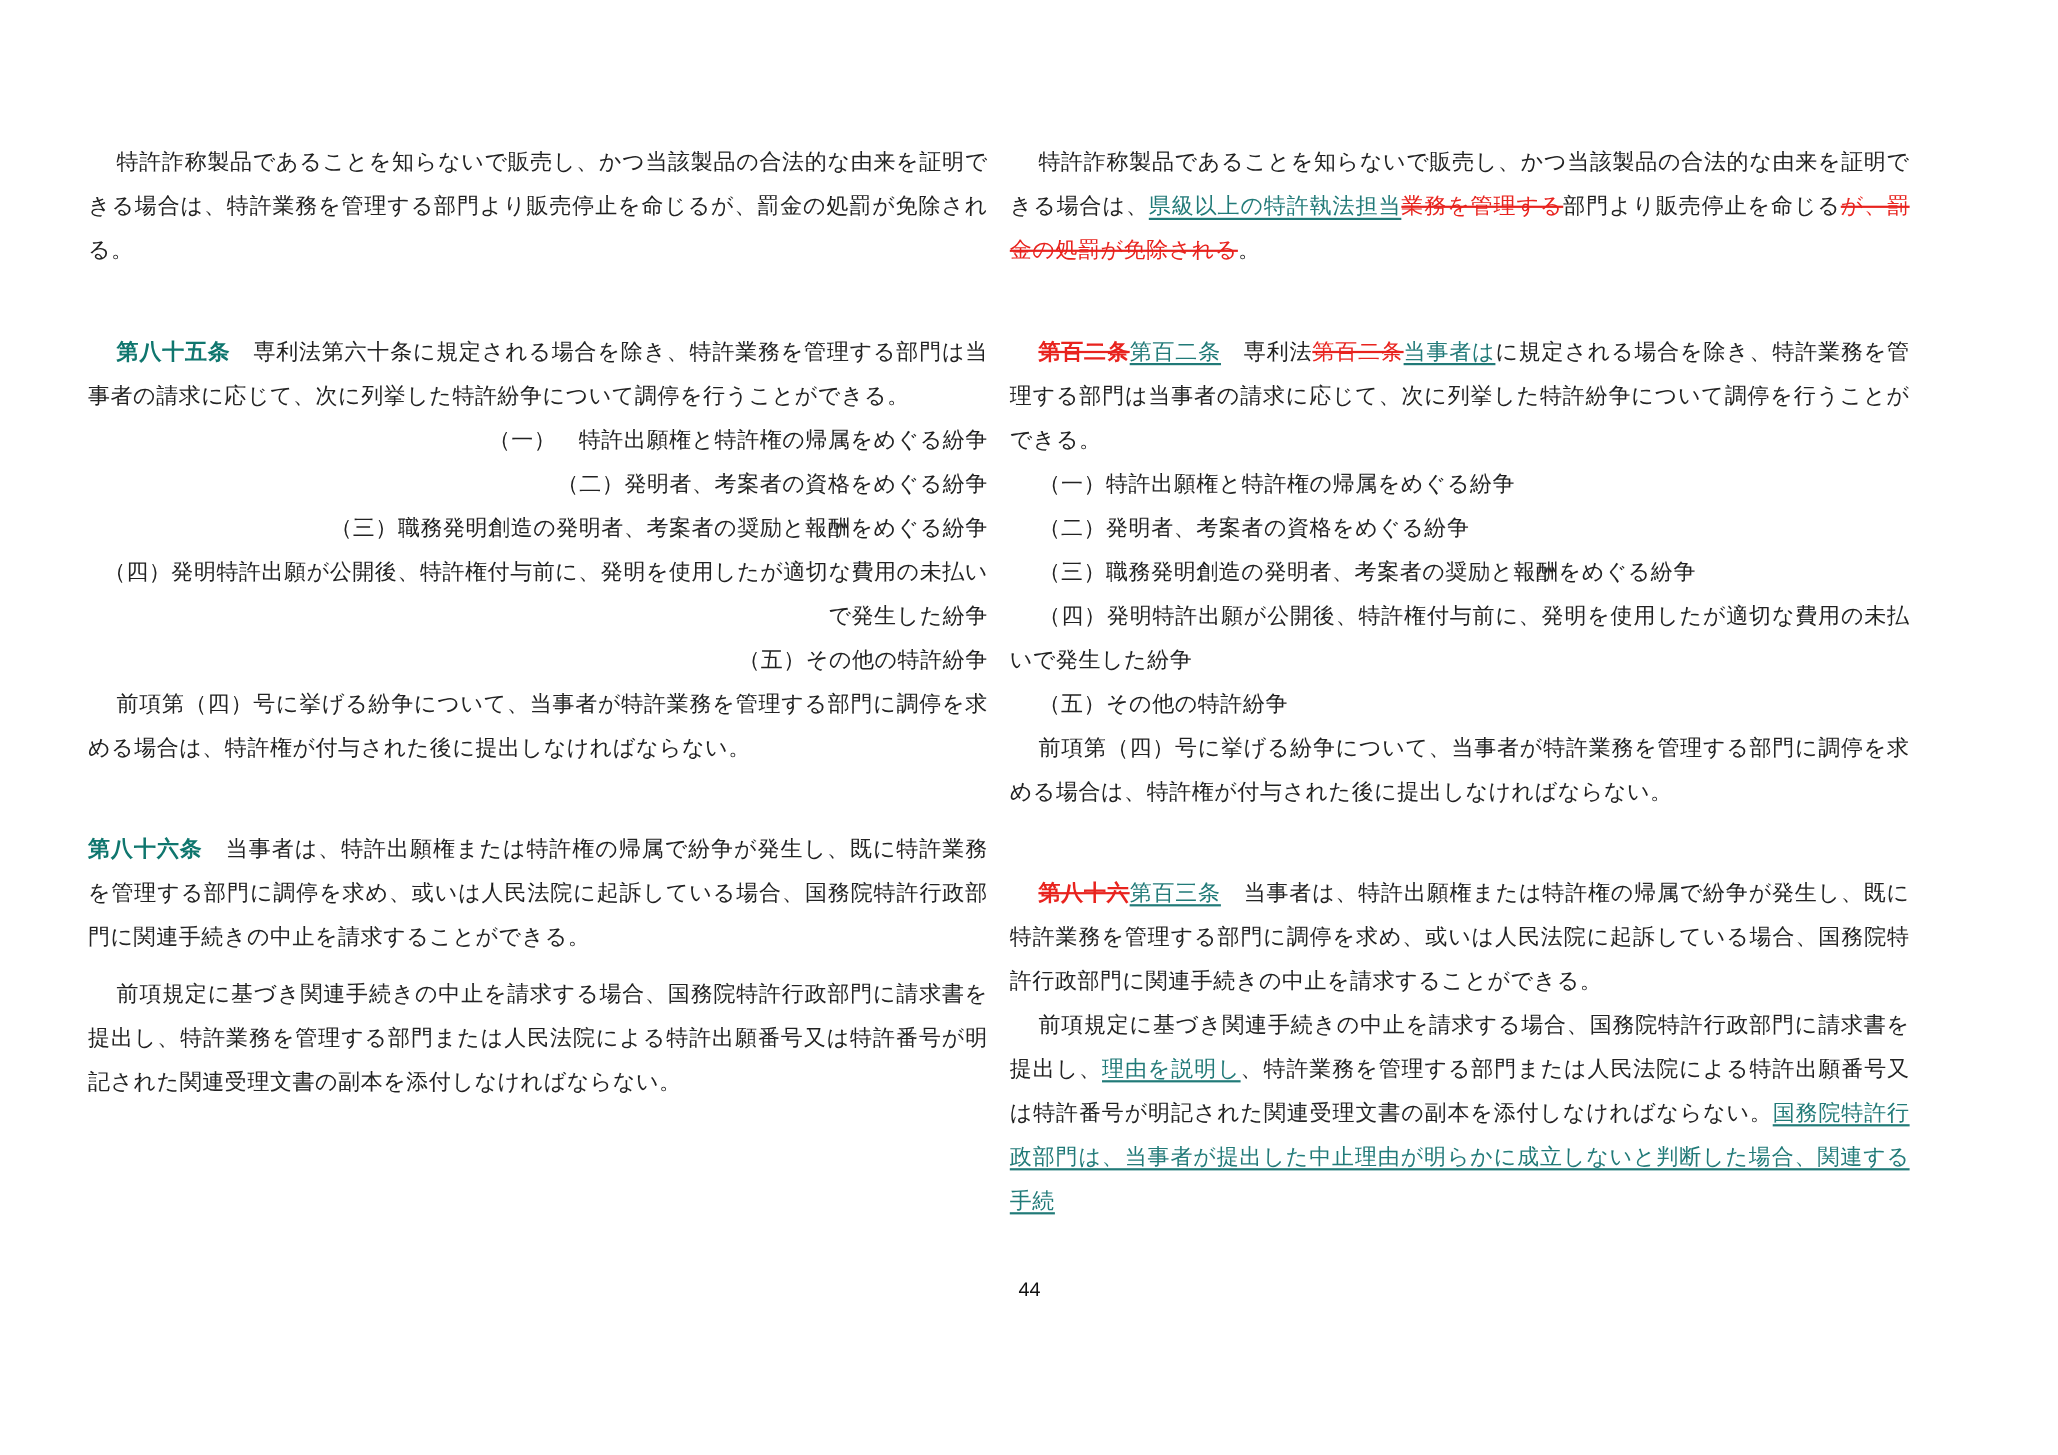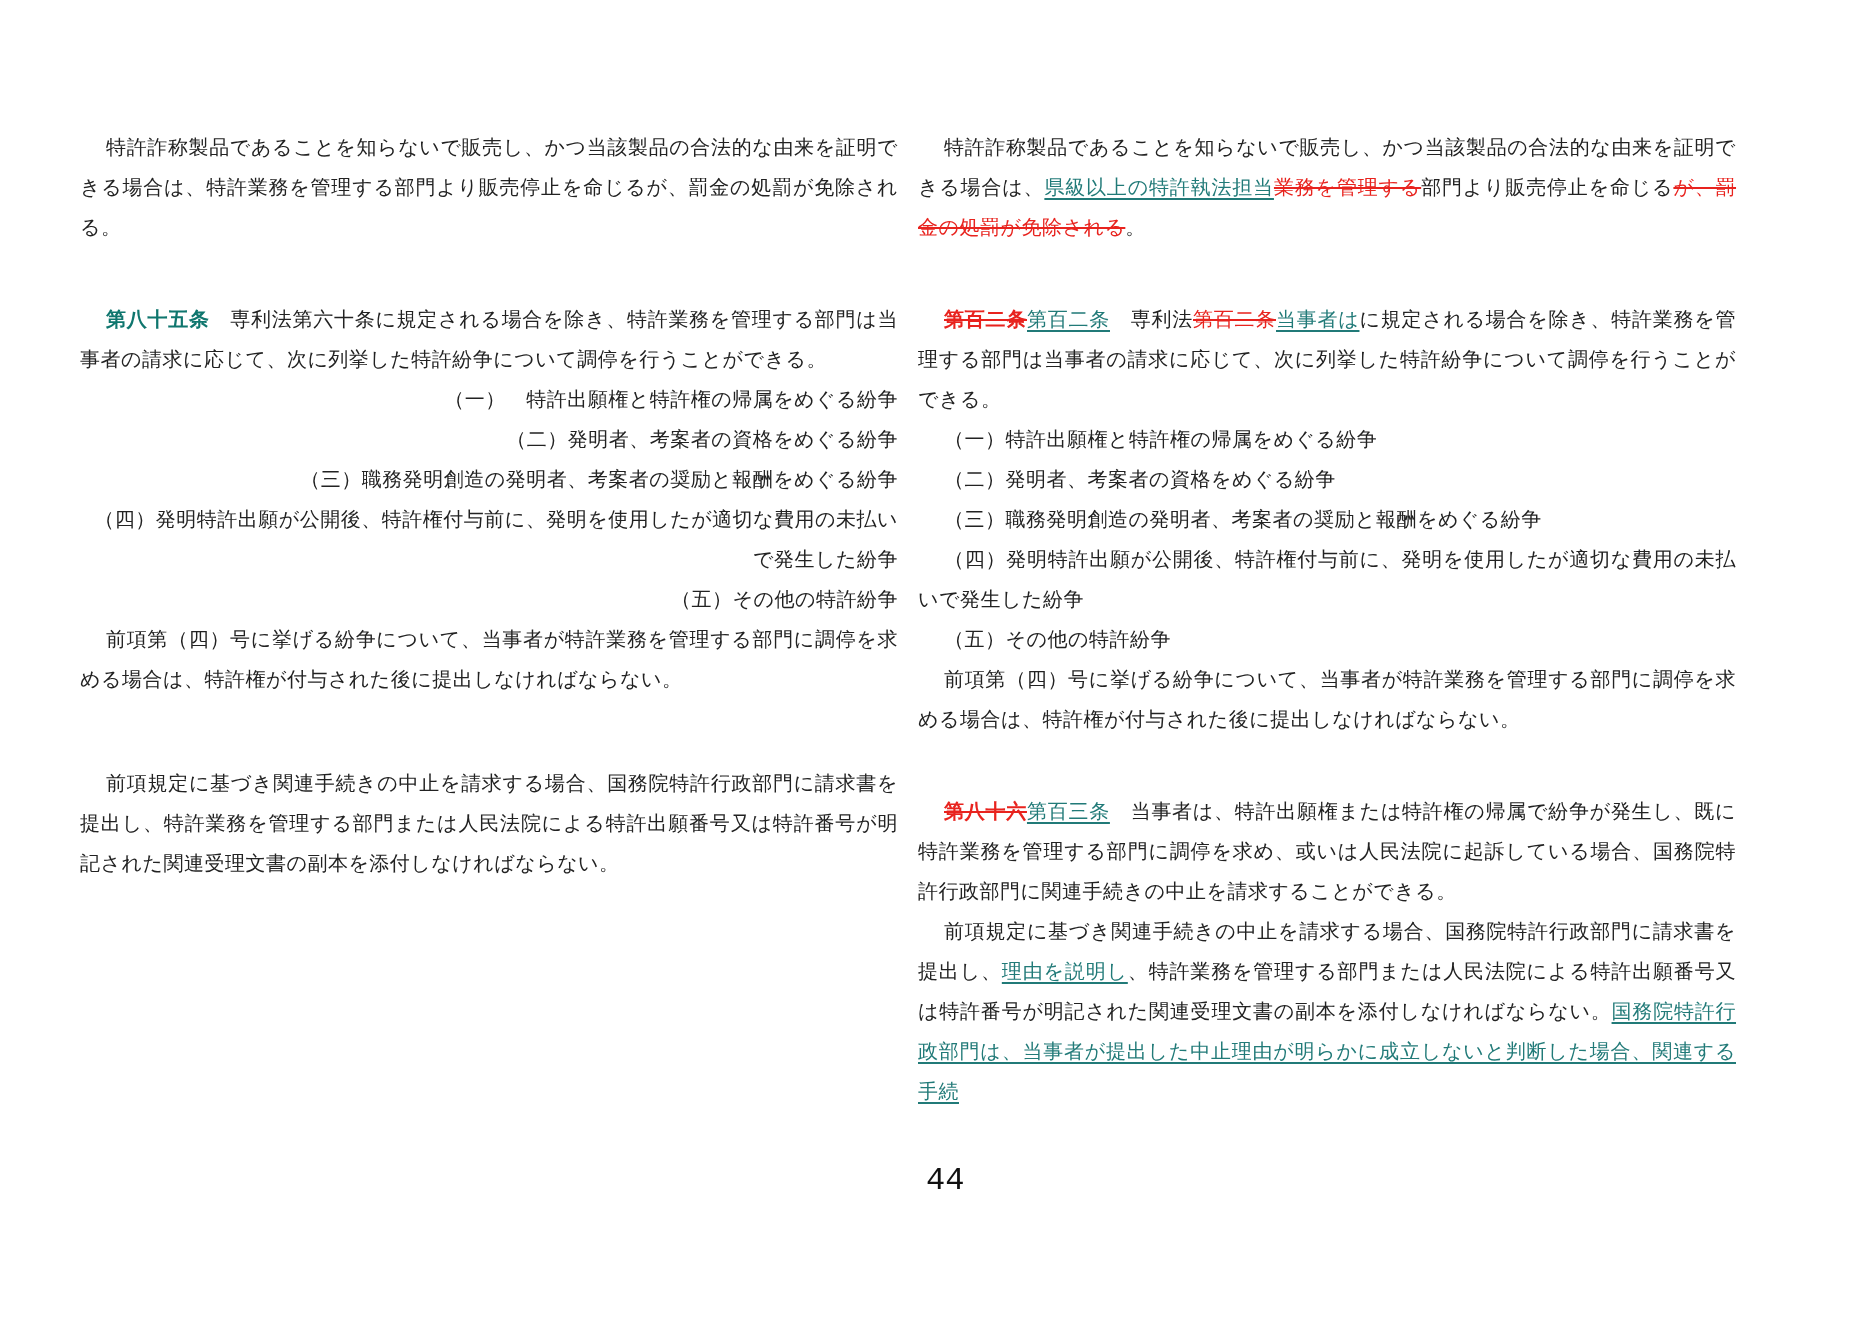--- a/index.html
+++ b/index.html
@@ -12,36 +12,37 @@
   .ind{text-indent:26px;}
   .gap1{height:52px;}
   .gap2{height:12px;}
   .art{font-weight:bold;color:#0f766e;}
   .del{color:#e8231e;text-decoration:line-through;text-decoration-color:#e8231e;font-weight:bold;}
   .dels{color:#e8231e;text-decoration:line-through;text-decoration-color:#e8231e;}
   .ins{color:#217a78;text-decoration:underline;text-decoration-color:#217a78;text-underline-offset:4px;}
   .insb{color:#217a78;text-decoration:underline;font-weight:normal;text-underline-offset:4px;}
   .item{margin:0;text-align:right;}
   .r-item{margin:0;padding-left:26px;}
-  .pageno{position:absolute;top:1162px;left:926px;font-family:Liberation Mono, monospace;font-size:32px;color:#111;}
+  .pageno{position:absolute;top:1162px;left:926px;font-family:Liberation Sans, sans-serif;font-size:18px;color:#111;}
 </style>
 </head>
 <body>
 
 <div class="col left">
   <p class="p ind">特許詐称製品であることを知らないで販売し、かつ当該製品の合法的な由来を証明できる場合は、特許業務を管理する部門より販売停止を命じるが、罰金の処罰が免除される。</p>
   <div class="gap1"></div>
   <p class="p ind"><span class="art">第八十五条</span><span>　専利法第六十条に規定される場合を除き、特許業務を管理する部門は当事者の請求に応じて、次に列挙した特許紛争について調停を行うことができる。</span></p>
   <p class="item">（一）　特許出願権と特許権の帰属をめぐる紛争</p>
   <p class="item">（二）発明者、考案者の資格をめぐる紛争</p>
   <p class="item">（三）職務発明創造の発明者、考案者の奨励と報酬をめぐる紛争</p>
   <p class="item p">（四）発明特許出願が公開後、特許権付与前に、発明を使用したが適切な費用の未払いで発生した紛争</p>
   <p class="item">（五）その他の特許紛争</p>
   <p class="p ind">前項第（四）号に挙げる紛争について、当事者が特許業務を管理する部門に調停を求める場合は、特許権が付与された後に提出しなければならない。</p>
   <div class="gap1"></div>
+  <p class="p"><span class="art">第八十六条</span><span>　当事者は、特許出願権または特許権の帰属で紛争が発生し、既に特許業務を管理する部門に調停を求め、或いは人民法院に起訴している場合、国務院特許行政部門に関連手続きの中止を請求することができる。</span></p>
   <div class="gap2"></div>
   <p class="p ind">前項規定に基づき関連手続きの中止を請求する場合、国務院特許行政部門に請求書を提出し、特許業務を管理する部門または人民法院による特許出願番号又は特許番号が明記された関連受理文書の副本を添付しなければならない。</p>
 </div>
 
 <div class="col right">
   <p class="p ind"><span>特許詐称製品であることを知らないで販売し、かつ当該製品の合法的な由来を証明できる場合は、</span><span class="ins">県級以上の特許執法担当</span><span class="dels">業務を管理する</span><span>部門より販売停止を命じる</span><span class="dels">が、罰金の処罰が免除される</span><span>。</span></p>
   <div class="gap1"></div>
   <p class="p ind"><span class="del">第百二条</span><span class="insb">第百二条</span><span>　専利法</span><span class="dels">第百二条</span><span class="ins">当事者は</span><span>に規定される場合を除き、特許業務を管理する部門は当事者の請求に応じて、次に列挙した特許紛争について調停を行うことができる。</span></p>
   <p class="r-item">（一）特許出願権と特許権の帰属をめぐる紛争</p>
   <p class="r-item">（二）発明者、考案者の資格をめぐる紛争</p>

